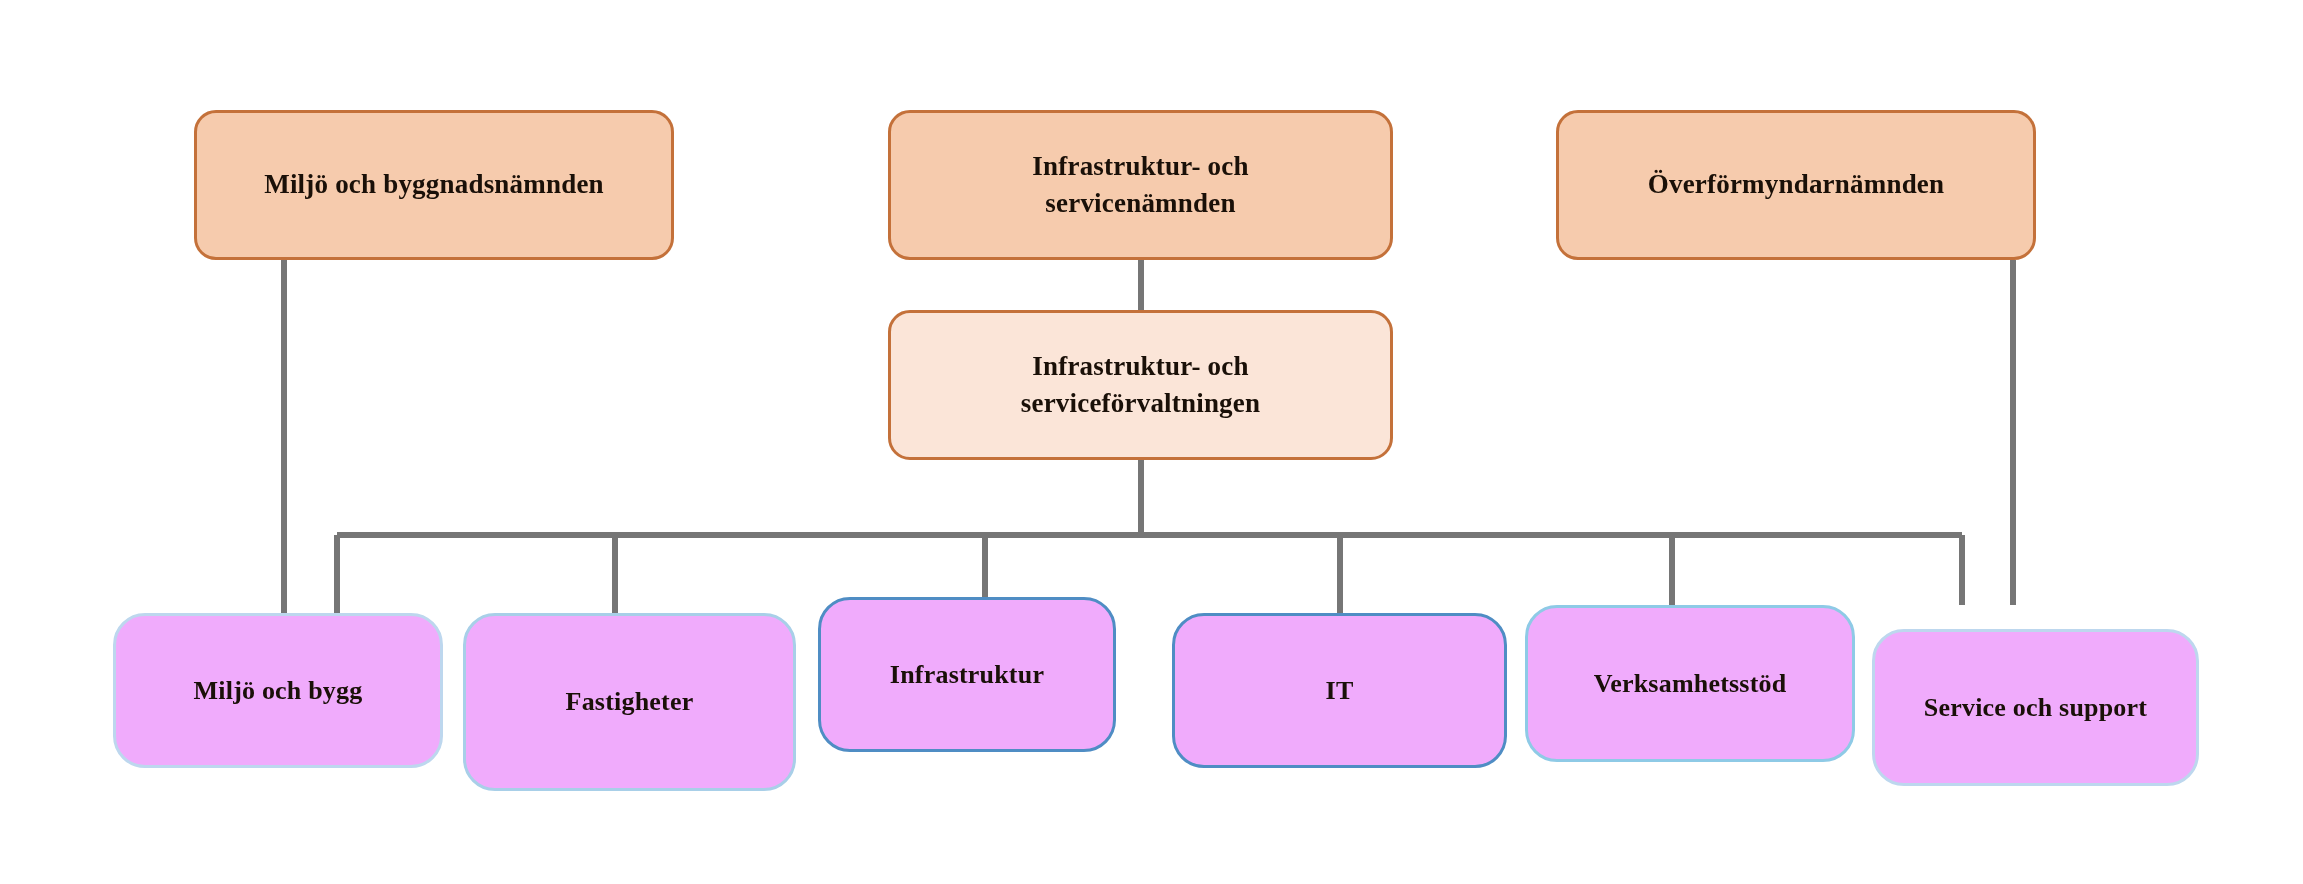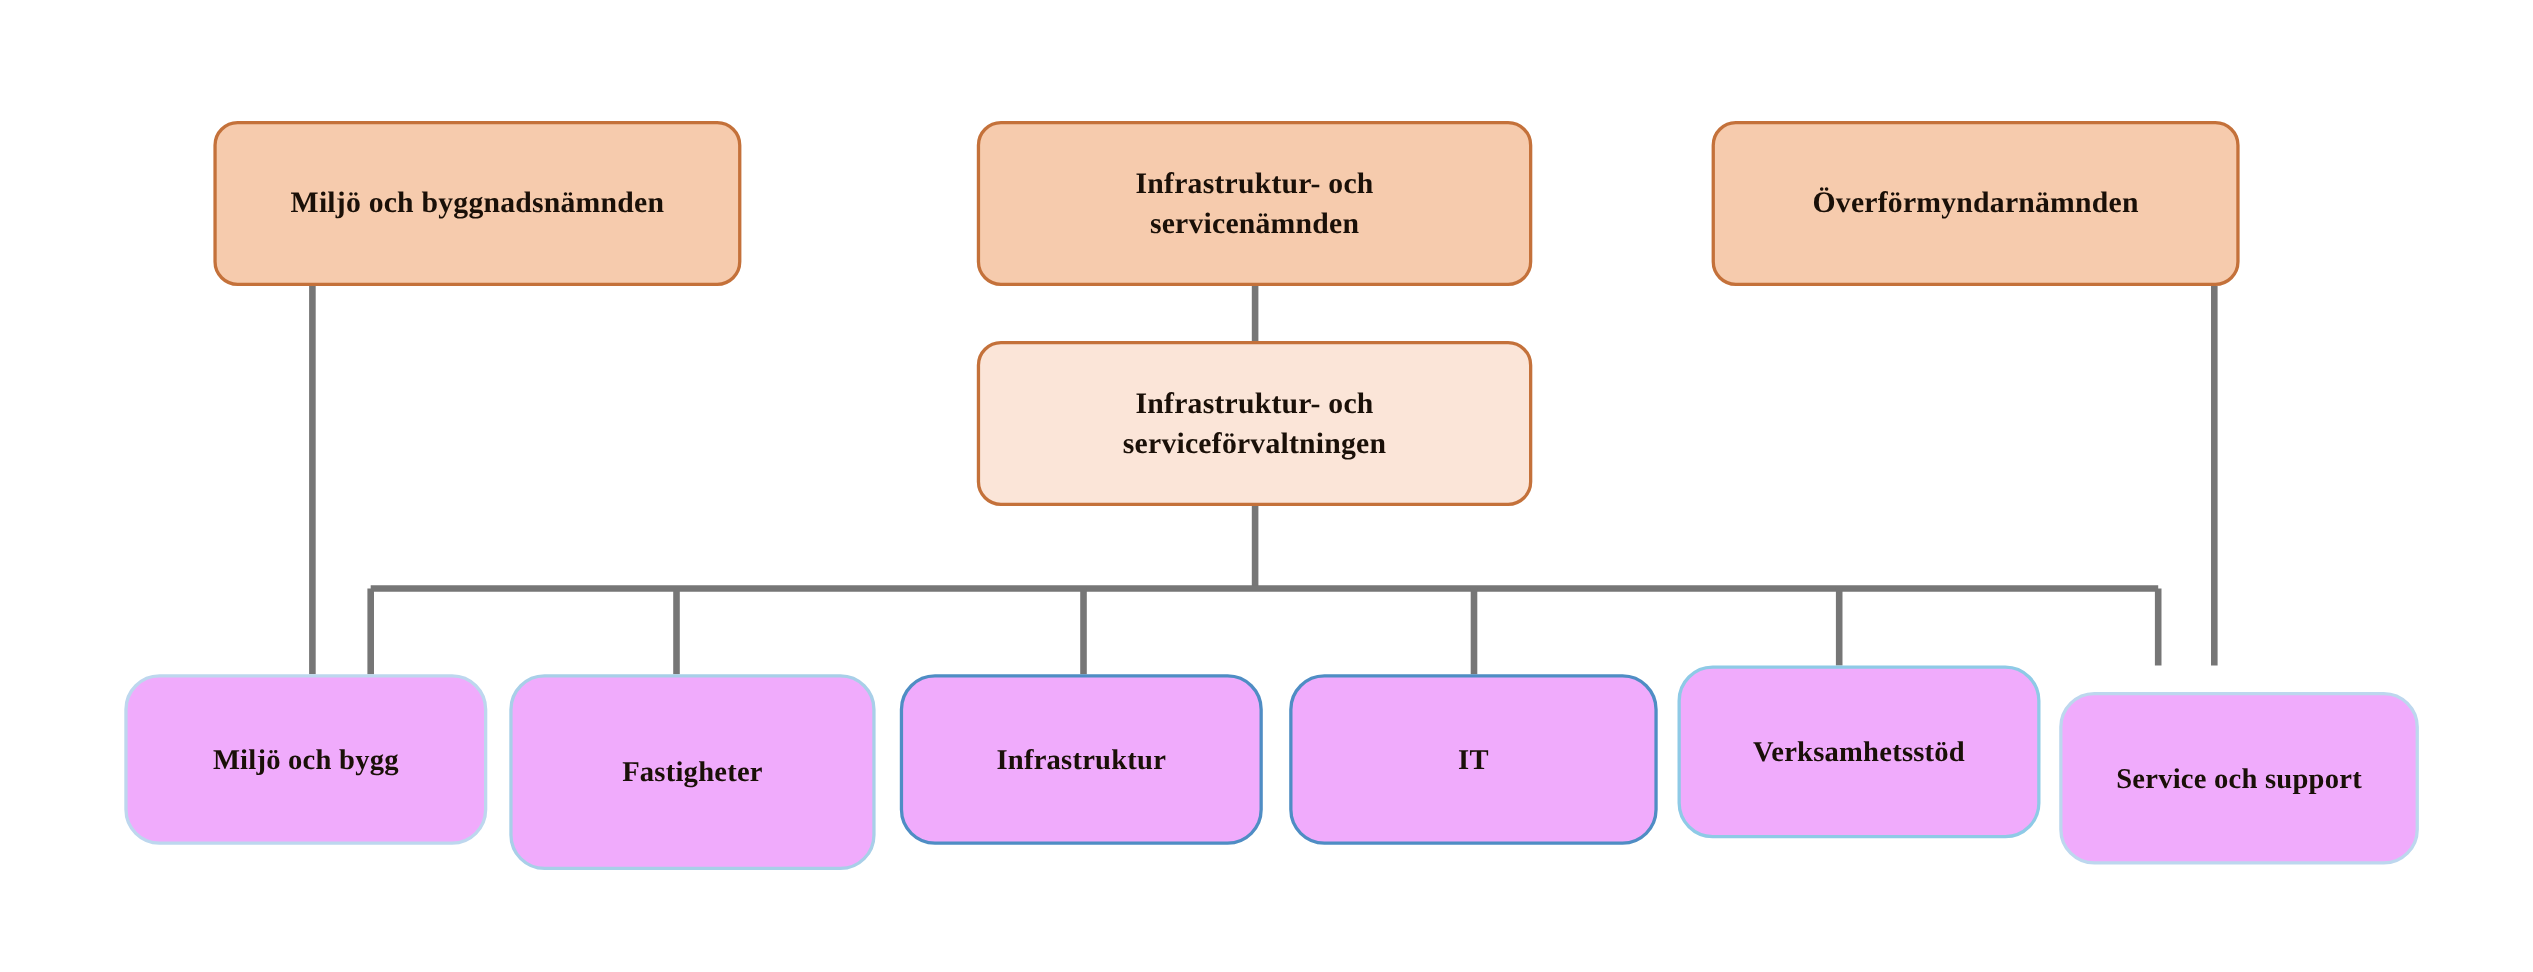--- a/index.html
+++ b/index.html
@@ -107,21 +107,21 @@
   </div>
 
   <div class="node lvl3 edge-light" style="left: 113px; top: 613px; width: 330px; height: 155px;">
     <span class="label">Miljö och bygg</span>
   </div>
 
   <div class="node lvl3 edge-mid" style="left: 463px; top: 613px; width: 333px; height: 178px;">
     <span class="label">Fastigheter</span>
   </div>
 
-  <div class="node lvl3 edge-strong" style="left: 818px; top: 613px; width: 330px; height: 155px; justify-content: center;">
+  <div class="node lvl3 edge-strong" style="left: 818px; top: 597px; width: 298px; height: 155px; justify-content: center;">
     <span class="label">Infrastruktur</span>
   </div>
 
   <div class="node lvl3 edge-cyan" style="left: 1525px; top: 605px; width: 330px; height: 157px;">
     <span class="label">Verksamhetsstöd</span>
   </div>
 
   <div class="node lvl3 edge-strong" style="left: 1172px; top: 613px; width: 335px; height: 155px;">
     <span class="label">IT</span>
   </div>

